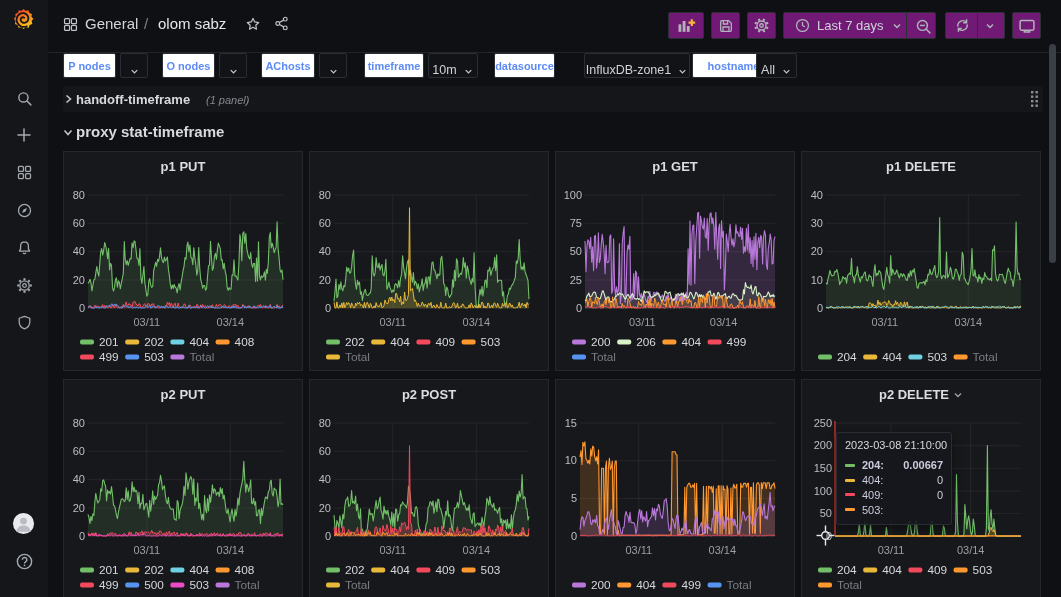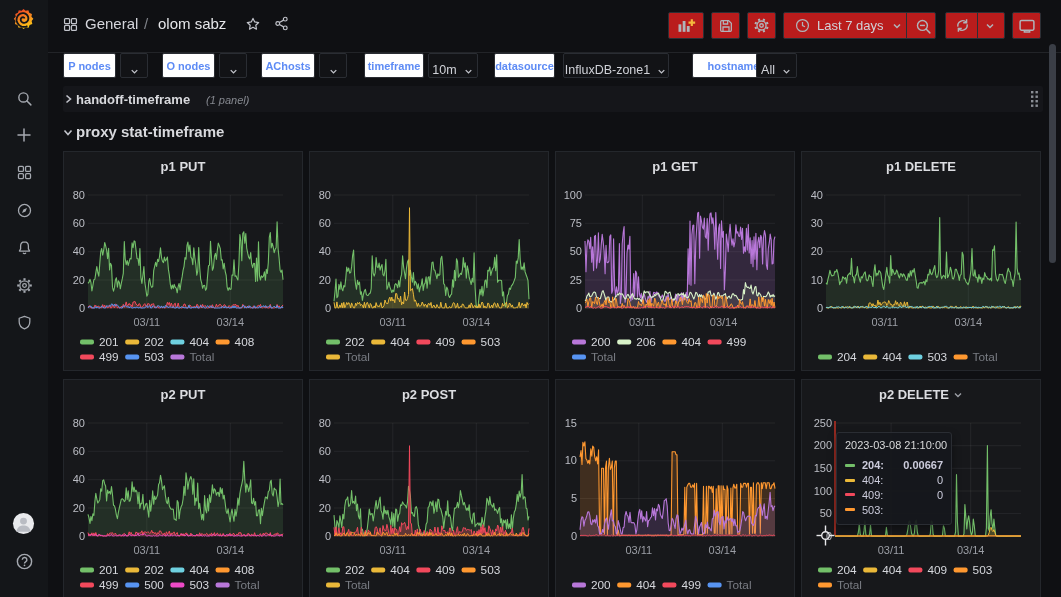--- a/index.html
+++ b/index.html
@@ -1,18 +1,18 @@
 <!DOCTYPE html>
 <html><head><meta charset="utf-8">
 <style>
 *{margin:0;padding:0;box-sizing:border-box}
 html,body{width:1061px;height:597px;overflow:hidden;background:#0f1013;font-family:"Liberation Sans",sans-serif}
 #sidebar{position:absolute;left:0;top:0;width:48px;height:597px;background:#141619}
 #topbar{position:absolute;left:48px;top:0;width:1013px;height:53px;border-bottom:1px solid #222428}
-.tbtn{position:absolute;top:12px;height:27px;border:1px solid #2c2f35;border-radius:2px;background:#b91c1c;display:flex;align-items:center;justify-content:center;color:#d0d2d8;font-size:13px}
+.tbtn{position:absolute;top:12px;height:27px;border:1px solid #2c2f35;border-radius:2px;background:#701a75;display:flex;align-items:center;justify-content:center;color:#d0d2d8;font-size:13px}
 .vlab{position:absolute;top:53px;height:25px;background:#ffffff;border:1px solid #2a2d33;border-radius:2px;color:#5d8bf5;font-size:11px;font-weight:700;display:flex;align-items:center;justify-content:center}
 .vbtn{position:absolute;top:53px;height:25px;background:#121316;border:1px solid #2a2d33;border-radius:2px;color:#d0d2d8;font-size:12.5px;font-weight:500;display:flex;align-items:flex-end;justify-content:center}
 #rowhandoff{position:absolute;left:63px;top:86px;width:980px;height:26px;background:#15161a;border-radius:2px}
 .panel{position:absolute;width:240px;height:220px;background:#17181b;border:1px solid #24272c;border-radius:0}
 .ptitle{position:absolute;left:0;top:7px;width:100%;text-align:center;font-size:13px;font-weight:700;color:#dcdde1;display:flex;align-items:center;justify-content:center}
 #tooltip{position:absolute;left:836px;top:432px;width:116px;height:93px;background:rgba(22,24,28,0.93);border:1px solid #2a2d33;border-radius:3px;padding:6px 8px 4px 8px;font-size:11px;color:#ccccdc;white-space:nowrap;box-shadow:0 4px 8px rgba(0,0,0,0.4)}
 </style></head>
 <body>
 
 <div id="topbar"></div>
@@ -120,21 +120,21 @@
       </svg>
     </div>
     <div class="vlab" style="left:364px;width:60px">timeframe</div>
     <div class="vbtn" style="left:428px;width:50px">
       <span style="margin-right:6px">10m</span>
       <svg width="11" height="11" viewBox="0 0 12 12">
         <path d="M3 4.5 L6 7.5 L9 4.5" stroke="#c2c4cb" stroke-width="1.5" fill="none"></path>
       </svg>
     </div>
     <div class="vlab" style="left:494px;width:61px">datasource</div>
-    <div class="vbtn" style="left:563px;width:106px">
+    <div class="vbtn" style="left:584px;width:106px">
       <span style="margin-right:6px">InfluxDB-zone1</span>
       <svg width="11" height="11" viewBox="0 0 12 12">
         <path d="M3 4.5 L6 7.5 L9 4.5" stroke="#c2c4cb" stroke-width="1.5" fill="none"></path>
       </svg>
     </div>
     <div class="vlab" style="left:692px;width:83px">hostname</div>
     <div class="vbtn" style="left:756px;width:41px">
       <span style="margin-right:6px">All</span>
       <svg width="11" height="11" viewBox="0 0 12 12">
         <path d="M3 4.5 L6 7.5 L9 4.5" stroke="#c2c4cb" stroke-width="1.5" fill="none"></path>

